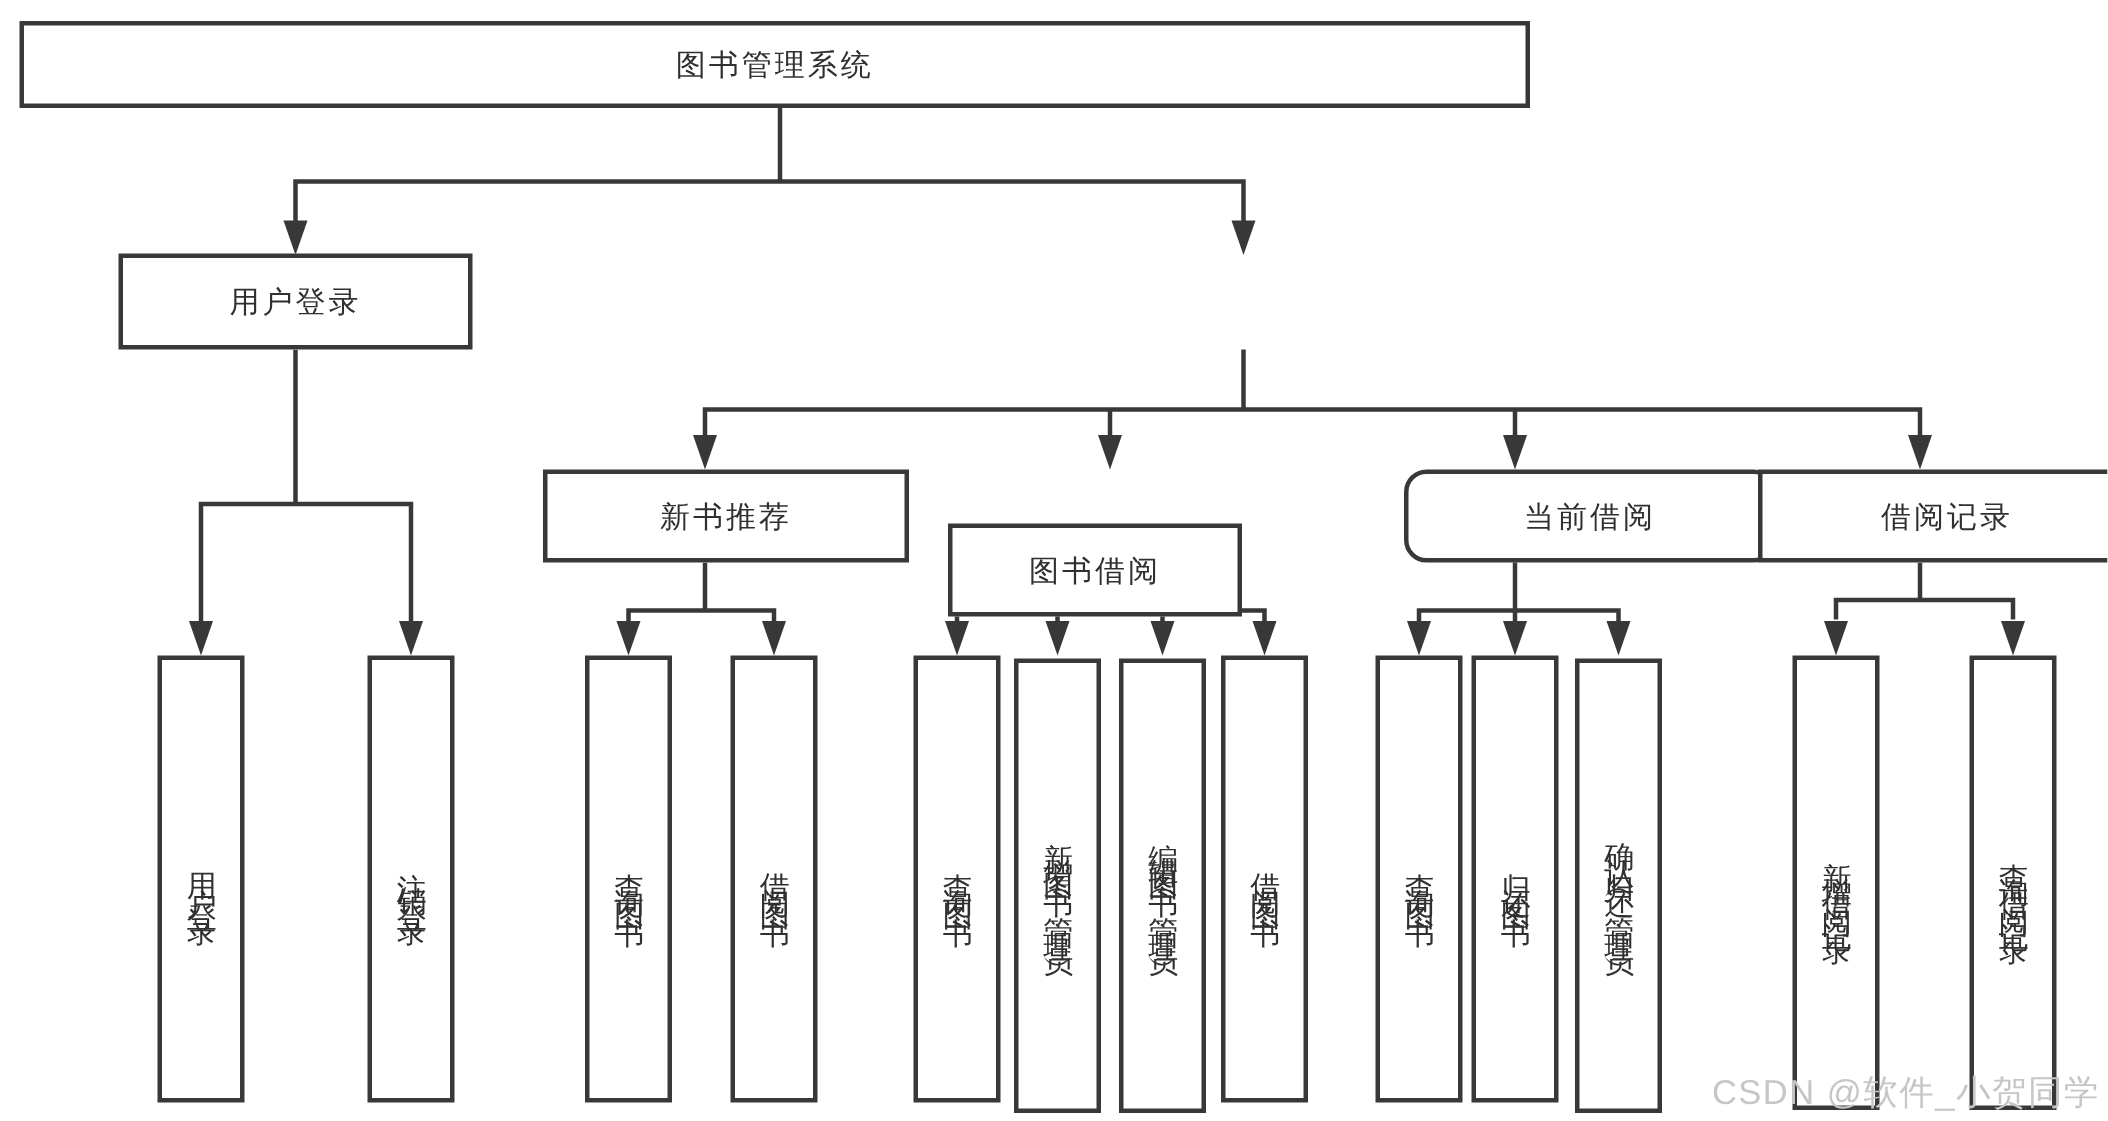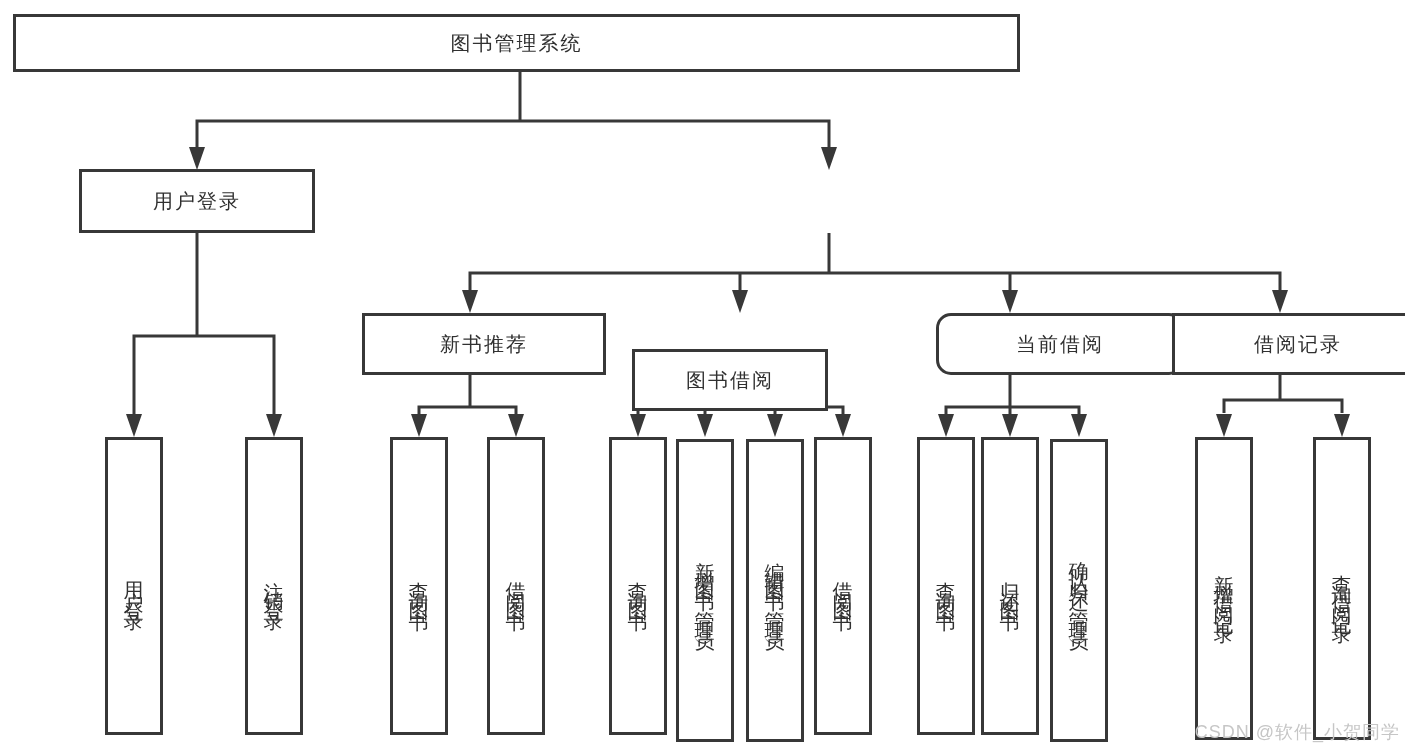--- a/index.html
+++ b/index.html
@@ -27,21 +27,21 @@
     writing-mode:vertical-rl;
     text-orientation:mixed;
     line-height:1;
     letter-spacing:10px;
     white-space:nowrap;
   }
   #watermark{
     position:absolute;
     right:5px;
     bottom:3px;
-    font-size:18px;
+    font-size:23px;
     letter-spacing:1px;
     color:#c6c6c6;
     white-space:nowrap;
   }
 </style>
 </head>
 <body>
 
 <div id="stage">
 

